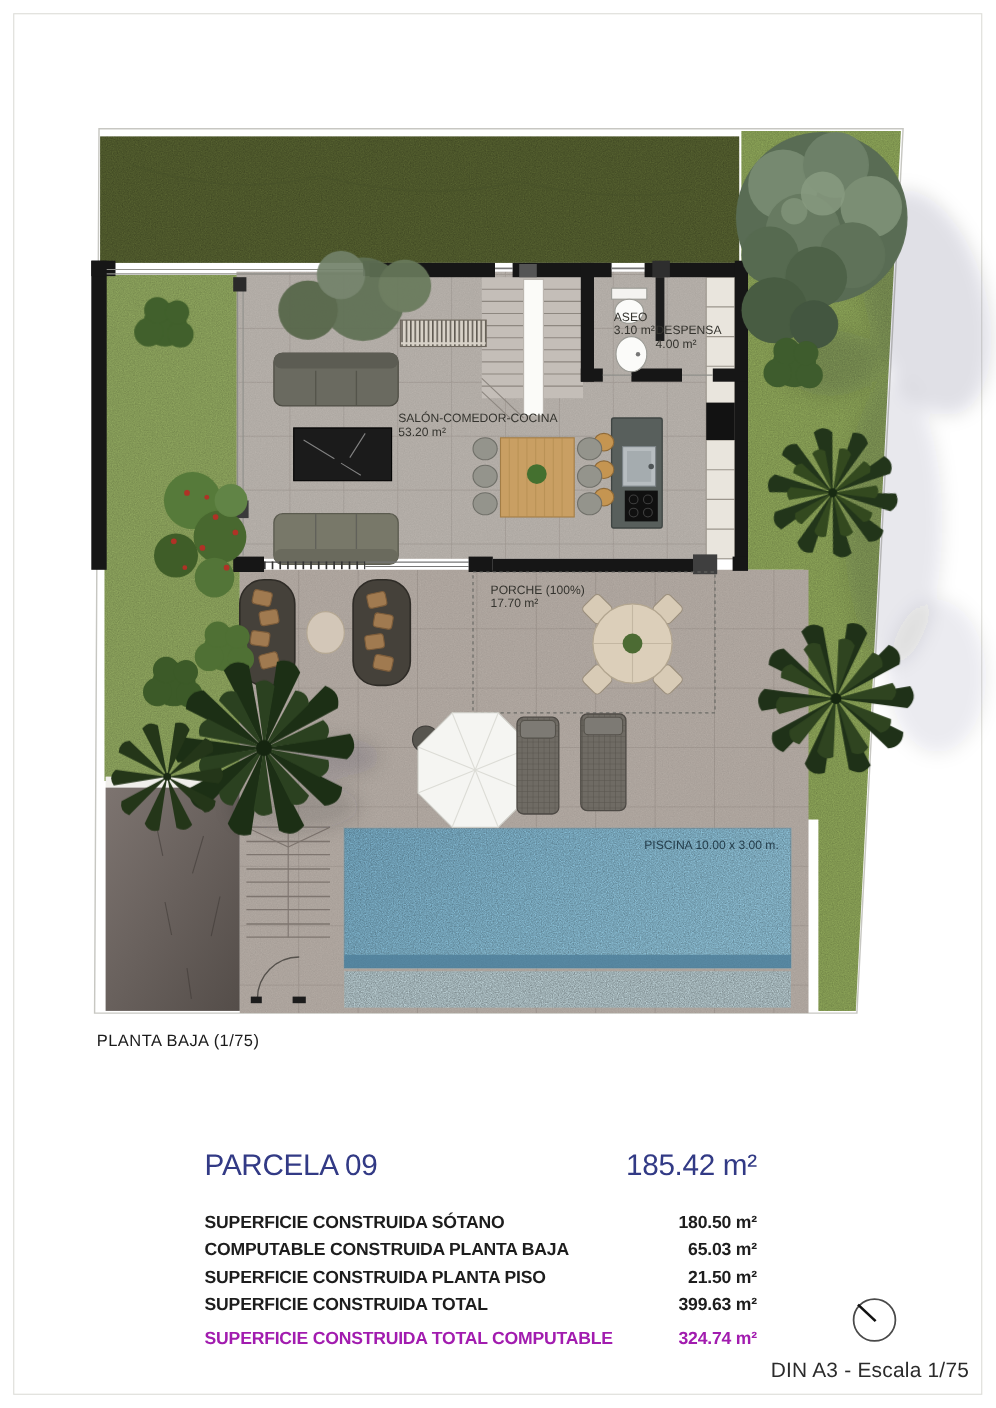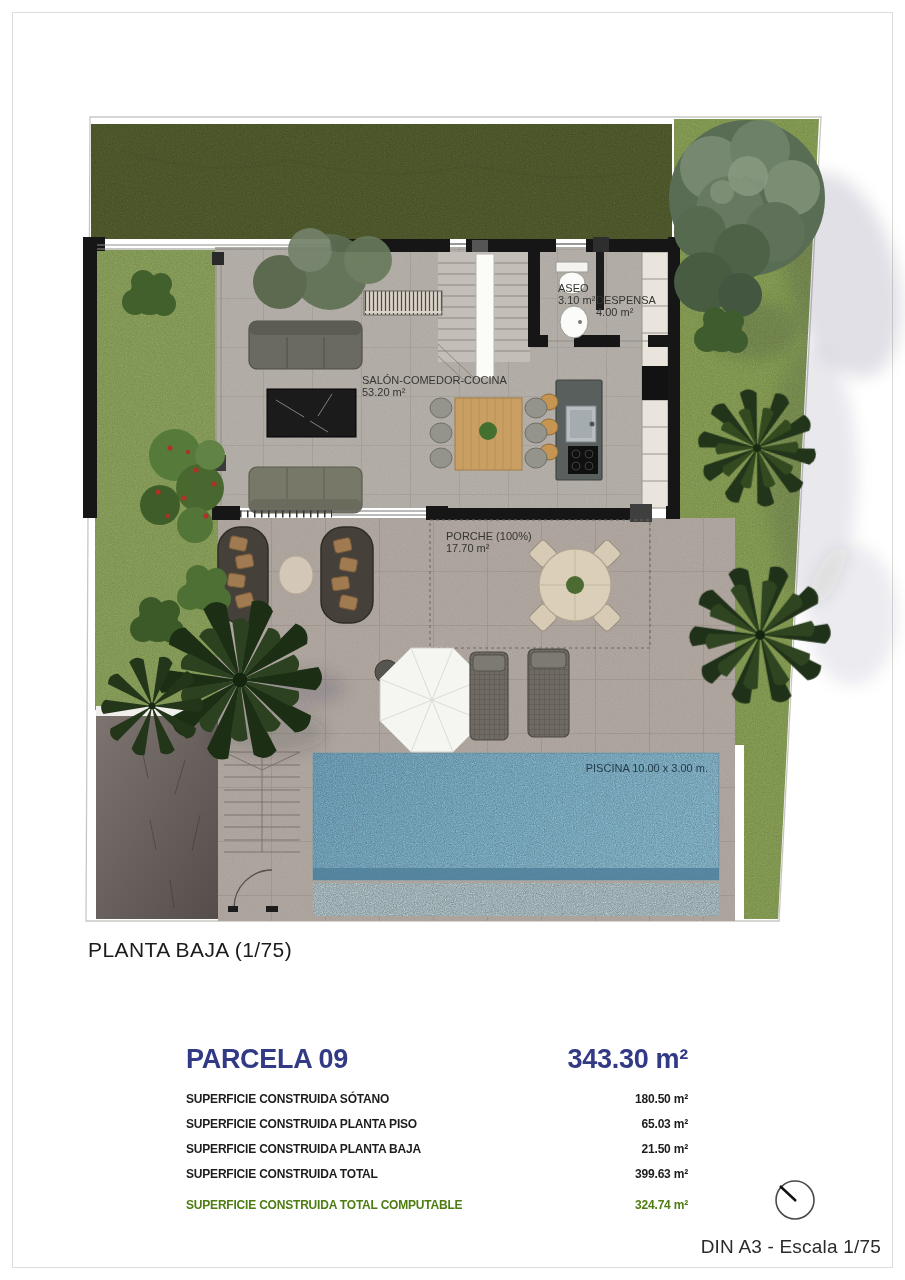--- a/index.html
+++ b/index.html
@@ -1,25 +1,25 @@
 <!DOCTYPE html>
 <html><head>
 <meta charset="utf-8">
 <style>
   html,body{margin:0;padding:0;background:#ffffff;}
   body{width:905px;height:1280px;position:relative;font-family:"Liberation Sans",sans-serif;overflow:hidden;}
   .page-frame{position:absolute;left:12px;top:12px;right:12px;bottom:12px;border:1px solid #dcdcd8;pointer-events:none;}
   svg text{font-family:"Liberation Sans",sans-serif;}
   .plan-canvas{position:absolute;left:0;top:0;}
-  .plan-title{position:absolute;left:88px;top:938px;font-size:21px;letter-spacing:.4px;color:#1b1b1b;}
+  .plan-title{position:absolute;left:88px;top:938px;font-size:15px;letter-spacing:.4px;color:#1b1b1b;}
   .summary{position:absolute;left:186px;top:1044px;width:502px;}
-  .s-head{display:flex;justify-content:space-between;font-weight:700;font-size:27px;color:#323a85;letter-spacing:-.3px;margin-bottom:12px;}
-  .s-row{display:flex;justify-content:space-between;font-size:12px;font-weight:700;color:#1d1d1d;line-height:25px;letter-spacing:-.2px;gap:16px;}
+  .s-head{display:flex;justify-content:space-between;font-weight:400;font-size:27px;color:#323a85;letter-spacing:-.3px;margin-bottom:24px;}
+  .s-row{display:flex;justify-content:space-between;font-size:16px;font-weight:700;color:#1d1d1d;line-height:25px;letter-spacing:-.2px;gap:16px;}
   .s-row .val{font-weight:700;}
-  .s-row.muted{color:#4d7c0f;margin-top:6px;}
+  .s-row.muted{color:#a21caf;margin-top:6px;}
   .compass{position:absolute;left:771px;top:1176px;}
   .din-note{position:absolute;right:24px;top:1236px;font-size:19px;color:#2b2b2b;letter-spacing:.2px;text-align:center;}
 </style>
 </head>
 <body>
 
 <div class="page-frame"></div>
 
 <svg class="plan-canvas" width="905" height="960" viewBox="0 0 905 960">
   <defs>
@@ -357,32 +357,32 @@
     <text x="446" y="552">17.70 m²</text>
     <text x="708" y="772" text-anchor="end" fill="#243d4b">PISCINA 10.00 x 3.00 m.</text>
   </g>
 </svg>
 
 <div class="plan-title">PLANTA BAJA (1/75)</div>
 
 <div class="summary">
   <div class="s-head">
     <span>PARCELA 09</span>
-    <span>343.30 m²</span>
+    <span>185.42 m²</span>
   </div>
   <div class="s-row">
     <span>SUPERFICIE CONSTRUIDA SÓTANO</span>
     <span class="val">180.50 m²</span>
   </div>
   <div class="s-row">
+    <span>COMPUTABLE CONSTRUIDA PLANTA BAJA</span>
+    <span class="val">65.03 m²</span>
+  </div>
+  <div class="s-row">
     <span>SUPERFICIE CONSTRUIDA PLANTA PISO</span>
-    <span class="val">65.03 m²</span>
-  </div>
-  <div class="s-row">
-    <span>SUPERFICIE CONSTRUIDA PLANTA BAJA</span>
     <span class="val">21.50 m²</span>
   </div>
   <div class="s-row">
     <span>SUPERFICIE CONSTRUIDA TOTAL</span>
     <span class="val">399.63 m²</span>
   </div>
   <div class="s-row muted">
     <span>SUPERFICIE CONSTRUIDA TOTAL COMPUTABLE</span>
     <span class="val">324.74 m²</span>
   </div>

